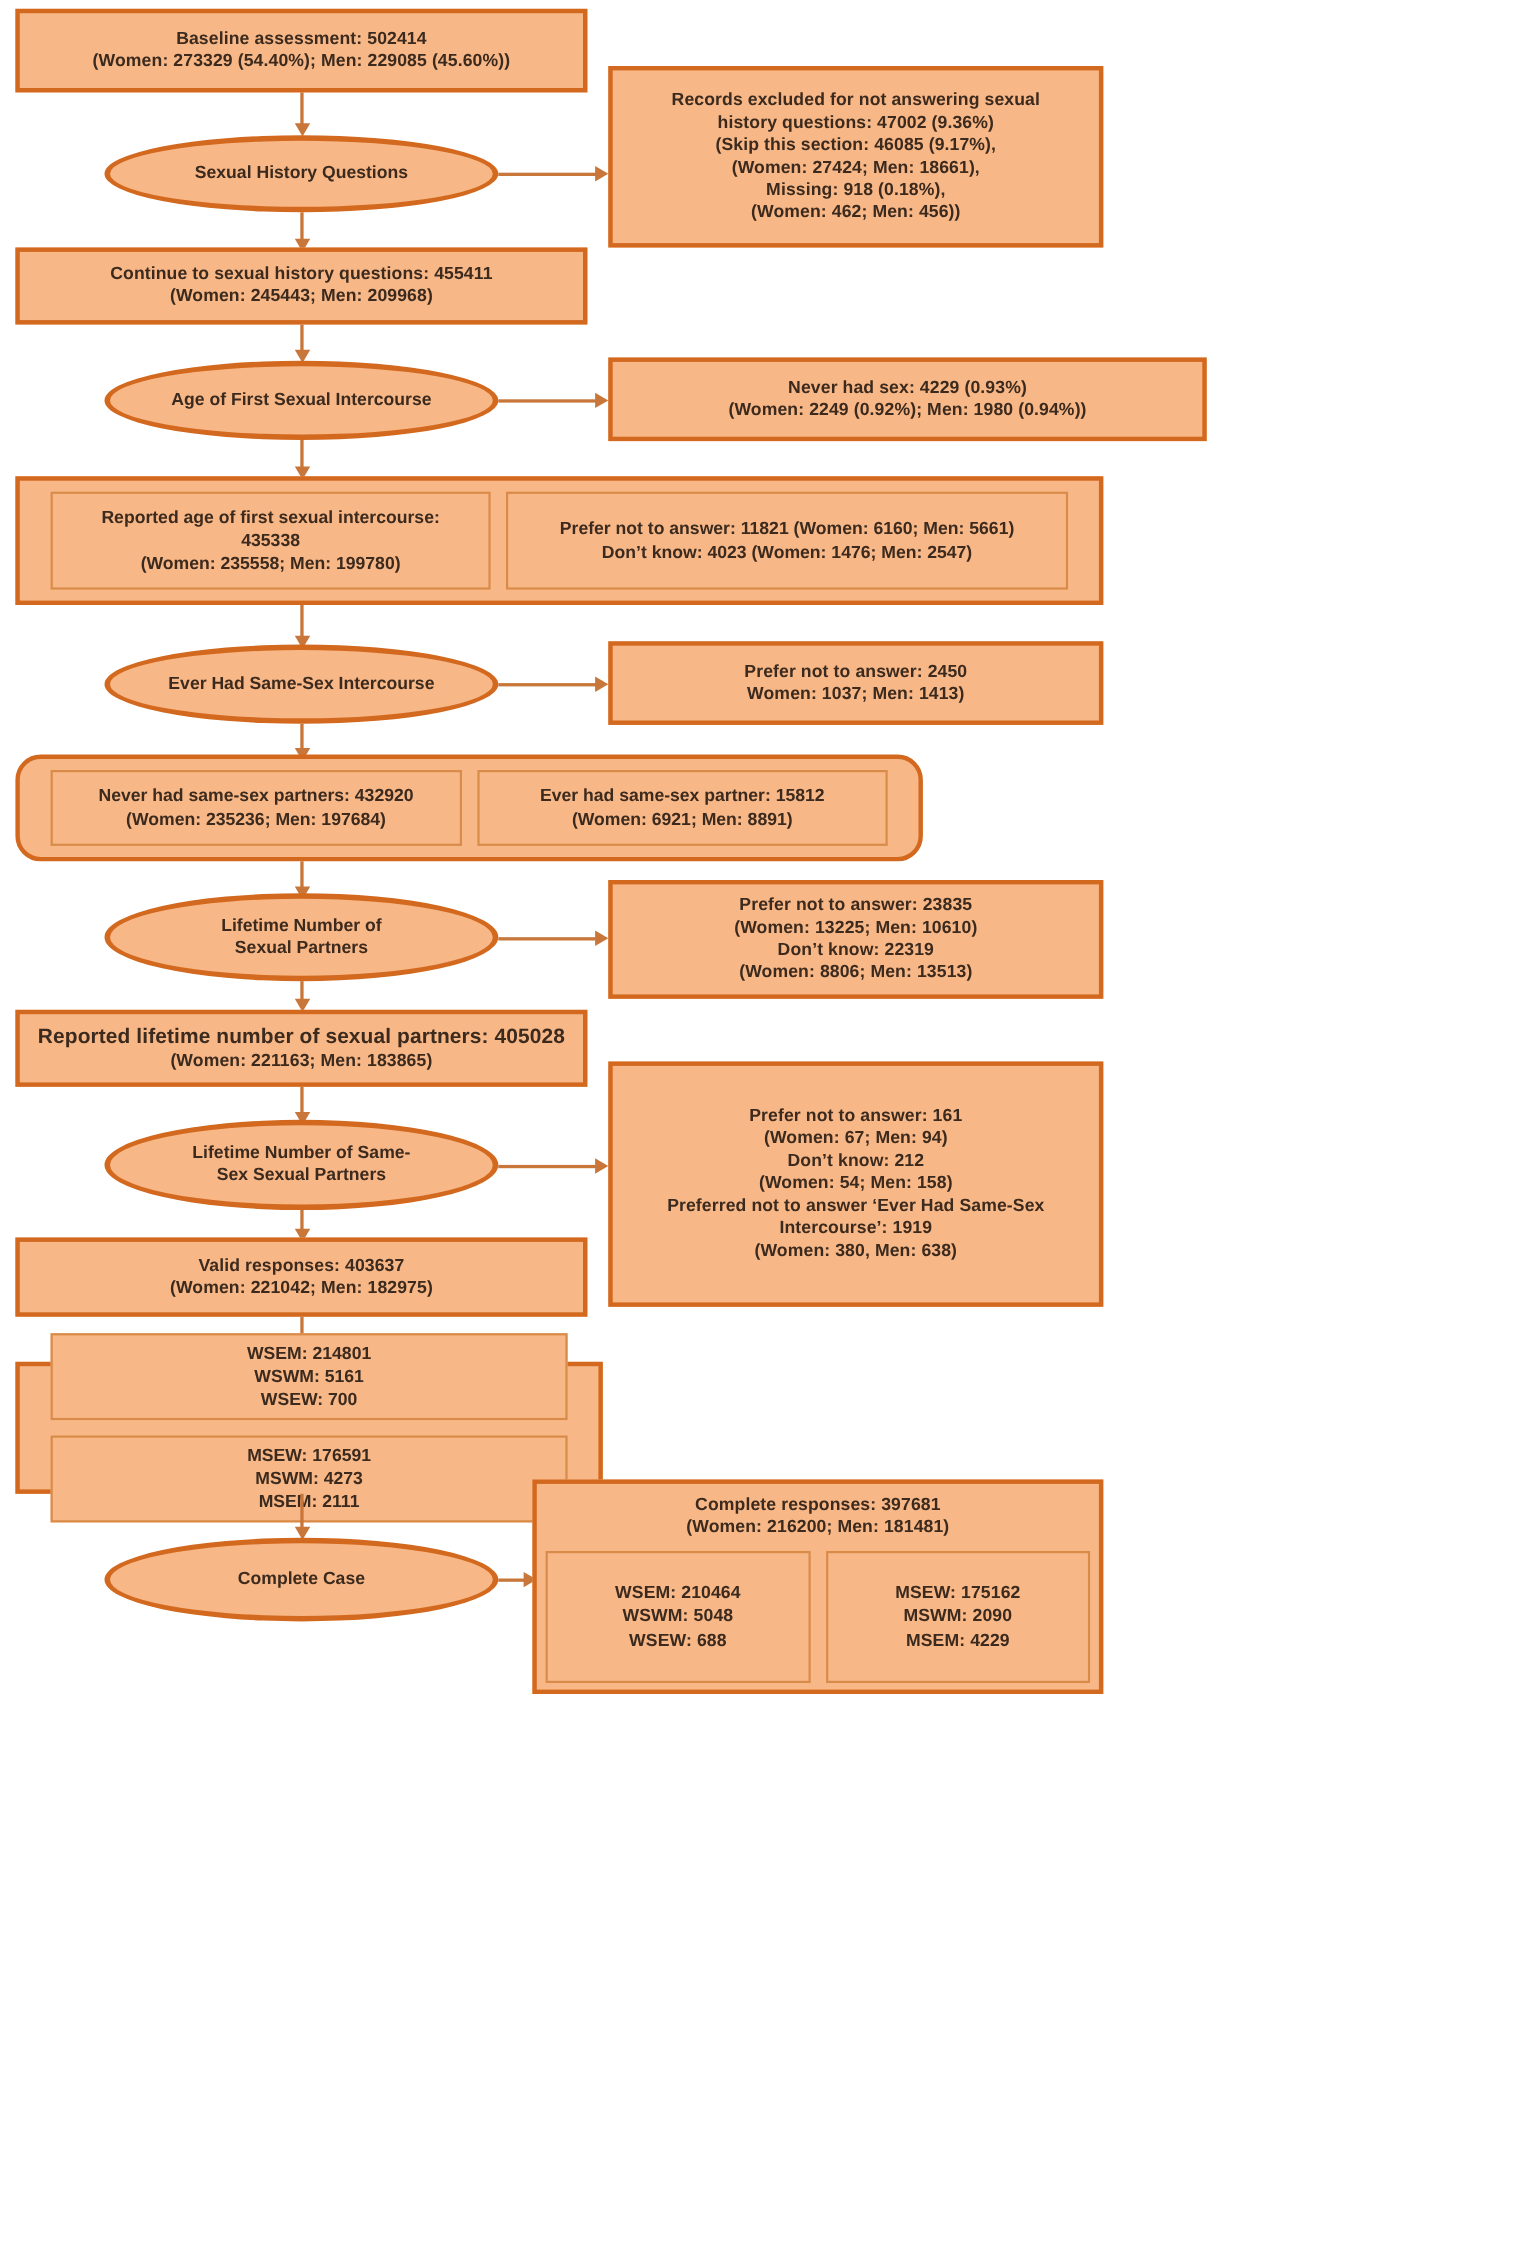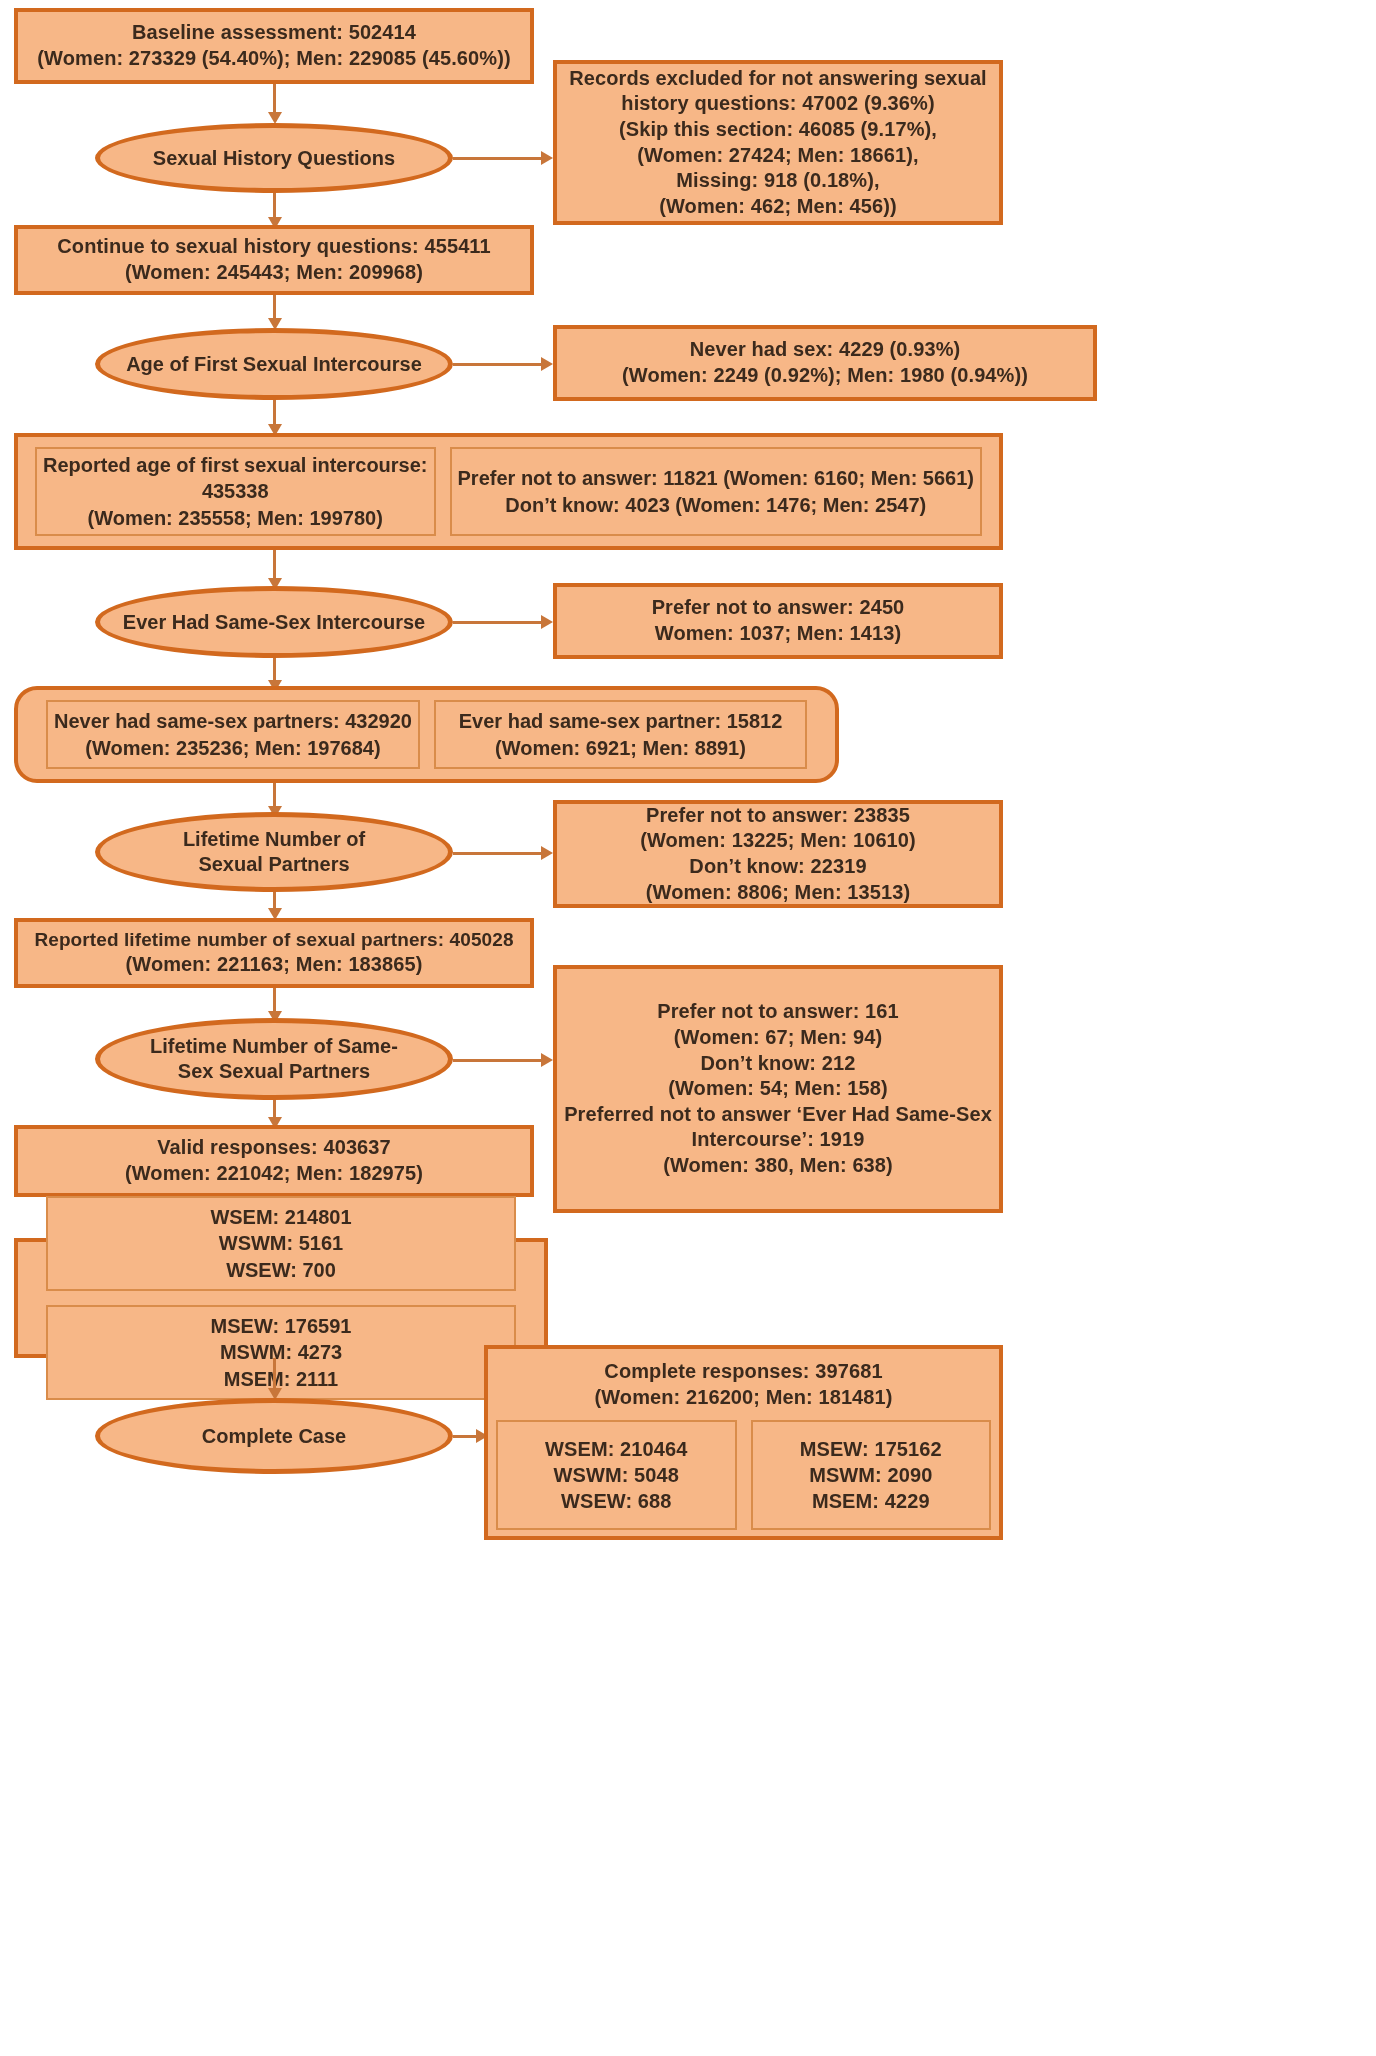--- a/index.html
+++ b/index.html
@@ -64,21 +64,21 @@
     flex-direction:column;
     align-items:center;
     justify-content:center;
     text-align:center;
     font-size:20px;
     font-weight:bold;
     line-height:1.32;
     flex:1;
     padding:6px 6px;
   }
-  .line{font-size:20px;font-weight:bold;white-space:nowrap;}
+  .line{font-size:16px;font-weight:bold;white-space:nowrap;}
 
   
   .vline{position:absolute;width:3px;background:#c8763a;}
   .hline{position:absolute;height:3px;background:#c8763a;}
   .arrow-down{
     position:absolute;width:0;height:0;
     border-left:7px solid transparent;
     border-right:7px solid transparent;
     border-top:12px solid #c8763a;
   }
@@ -215,21 +215,21 @@
   <div class="arrow-down" style="left:268px;top:1011px;"></div>
 
   <div class="ellipse" style="left:95px;top:1018px;width:358px;height:82px;">
     <div class="line">Lifetime Number of Same-</div>
     <div class="line">Sex Sexual Partners</div>
   </div>
 
   <div class="hline" style="left:453px;top:1059px;width:90px;"></div>
   <div class="arrow-right" style="left:541px;top:1053px;"></div>
 
-  <div class="box" style="left:553px;top:965px;width:450px;height:248px;">
+  <div class="box" style="left:553px;top:965px;width:450px;height:223px;">
     <div class="line">Prefer not to answer: 161</div>
     <div class="line">(Women: 67; Men: 94)</div>
     <div class="line">Don’t know: 212</div>
     <div class="line">(Women: 54; Men: 158)</div>
     <div class="line">Preferred not to answer ‘Ever Had Same-Sex</div>
     <div class="line">Intercourse’: 1919</div>
     <div class="line">(Women: 380, Men: 638)</div>
   </div>
 
   <div class="vline" style="left:273px;top:1100px;height:22px;"></div>

